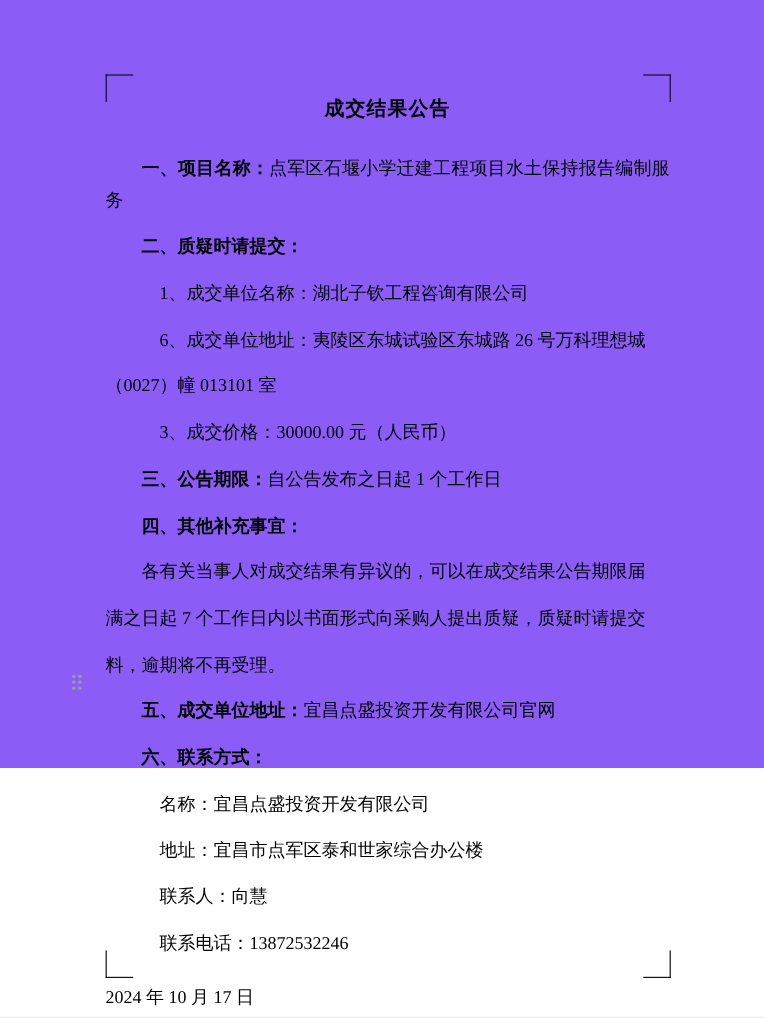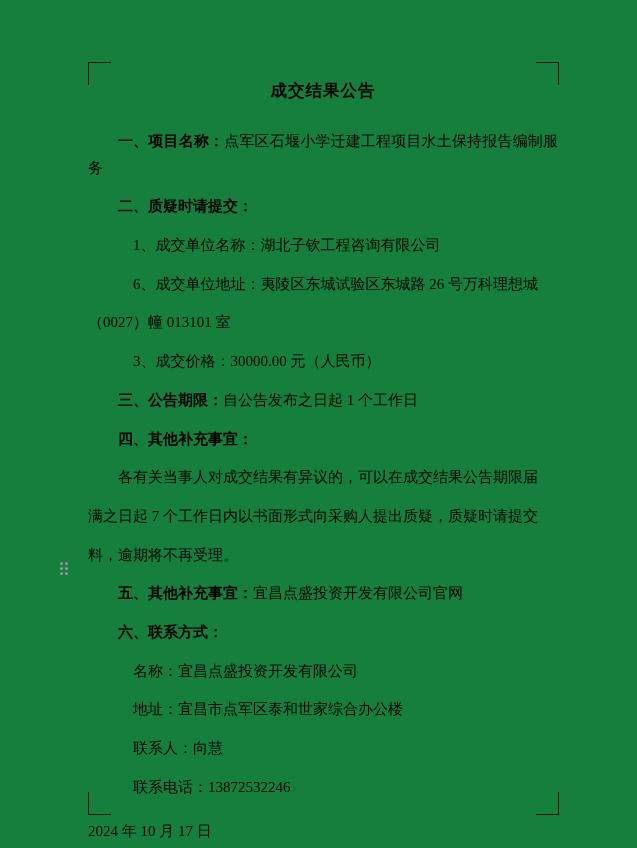--- a/index.html
+++ b/index.html
@@ -13,22 +13,22 @@
     font-family: "Liberation Serif", "DejaVu Serif", serif;
     color: #000000;
     position: relative;
     overflow: hidden;
   }
   .page {
     position: absolute;
     left: 0;
     top: 0;
     width: 637px;
-    height: 848px;
-    background: #15803d;
+    height: 640px;
+    background: #8b5cf6;
   }
   
   .mark {
     position: absolute;
     width: 22px;
     height: 22px;
   }
   .mark.tl { left: 88px;  top: 62px;  border-left: 1px solid #111; border-top: 1px solid #111; }
   .mark.tr { left: 536px; top: 62px;  border-right: 1px solid #111; border-top: 1px solid #111; }
   .mark.bl { left: 88px;  top: 792px; border-left: 1px solid #111; border-bottom: 1px solid #111; }
@@ -137,21 +137,21 @@
     <p class="lvl2"><span>3、成交价格：</span><span>30000.00 元（人民币）</span></p>
 
     <p class="lvl1"><span>三、公告期限：</span><span class="normal">自公告发布之日起 1 个工作日</span></p>
 
     <p class="lvl1">四、其他补充事宜：</p>
 
     <p class="body-para">各有关当事人对成交结果有异议的，可以在成交结果公告期限届</p>
     <p class="hang">满之日起 7 个工作日内以书面形式向采购人提出质疑，质疑时请提交</p>
     <p class="hang">料，逾期将不再受理。</p>
 
-    <p class="lvl1"><span>五、其他补充事宜：</span><span class="normal">宜昌点盛投资开发有限公司官网</span></p>
+    <p class="lvl1"><span>五、成交单位地址：</span><span class="normal">宜昌点盛投资开发有限公司官网</span></p>
 
     <p class="lvl1">六、联系方式：</p>
 
     <p class="contact-line">名称：宜昌点盛投资开发有限公司</p>
     <p class="contact-line">地址：宜昌市点军区泰和世家综合办公楼</p>
     <p class="contact-line">联系人：向慧</p>
     <p class="contact-line">联系电话：13872532246</p>
 
     <div class="date-line">2024 年 10 月 17 日</div>
 

